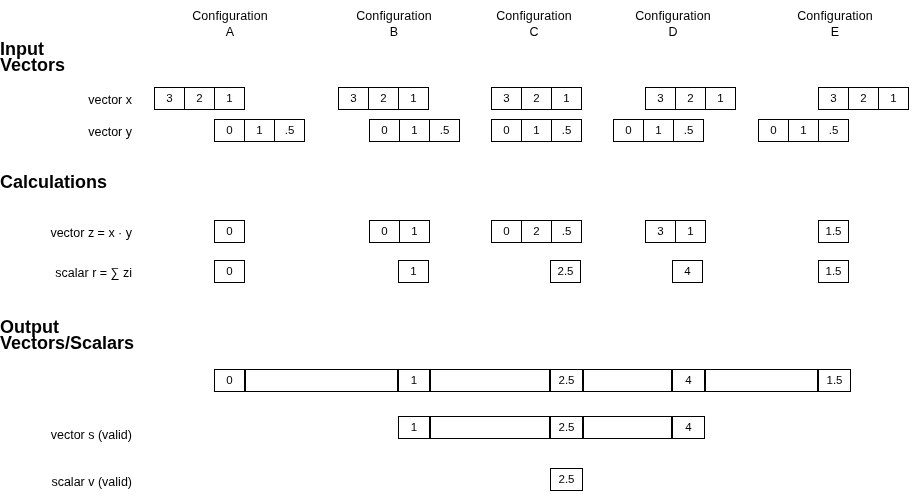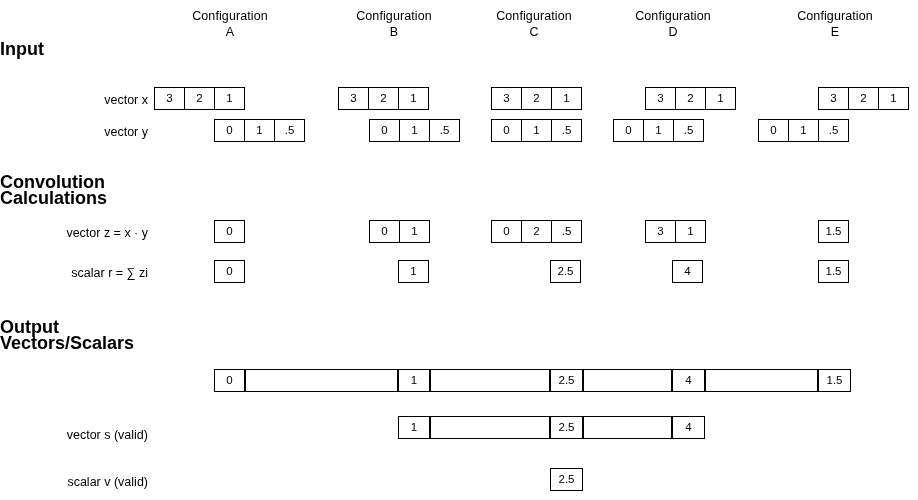--- a/index.html
+++ b/index.html
@@ -37,21 +37,21 @@
     left: 0;
     text-align: left;
     font-weight: bold;
     font-size: 18px;
     line-height: 16px;
   }
   .section-title span { display: block; }
   .row-label {
     position: absolute;
     width: 132px;
-    left: 16px;
+    left: 0;
     text-align: right;
     font-size: 12.5px;
     line-height: 14px;
     white-space: nowrap;
   }
   .vec {
     position: absolute;
     display: flex;
     height: 23px;
     box-sizing: border-box;
@@ -76,23 +76,23 @@
 <body>
 
 <div id="stage">
     <div class="col-head" style="left: 160px; top: 8px;"><span>Configuration</span><span class="line2">A</span></div>
     <div class="col-head" style="left: 324px; top: 8px;"><span>Configuration</span><span class="line2">B</span></div>
     <div class="col-head" style="left: 464px; top: 8px;"><span>Configuration</span><span class="line2">C</span></div>
     <div class="col-head" style="left: 603px; top: 8px;"><span>Configuration</span><span class="line2">D</span></div>
     <div class="col-head" style="left: 765px; top: 8px;"><span>Configuration</span><span class="line2">E</span></div>
     <div class="section-title" style="top: 41px;">
       <span>Input</span>
+      <span>Vectors</span>
     </div>
     <div class="section-title" style="top: 174px;">
-      <span>Convolution</span>
       <span>Calculations</span>
     </div>
     <div class="section-title" style="top: 319px;">
       <span>Output</span>
       <span>Vectors/Scalars</span>
     </div>
     <div class="row-label" style="top: 93px;">vector x</div>
     <div class="vec" style="left: 154px; top: 87px;">
       <div class="cell num" style="width: 31px;">3</div>
       <div class="cell num" style="width: 31px;">2</div>

